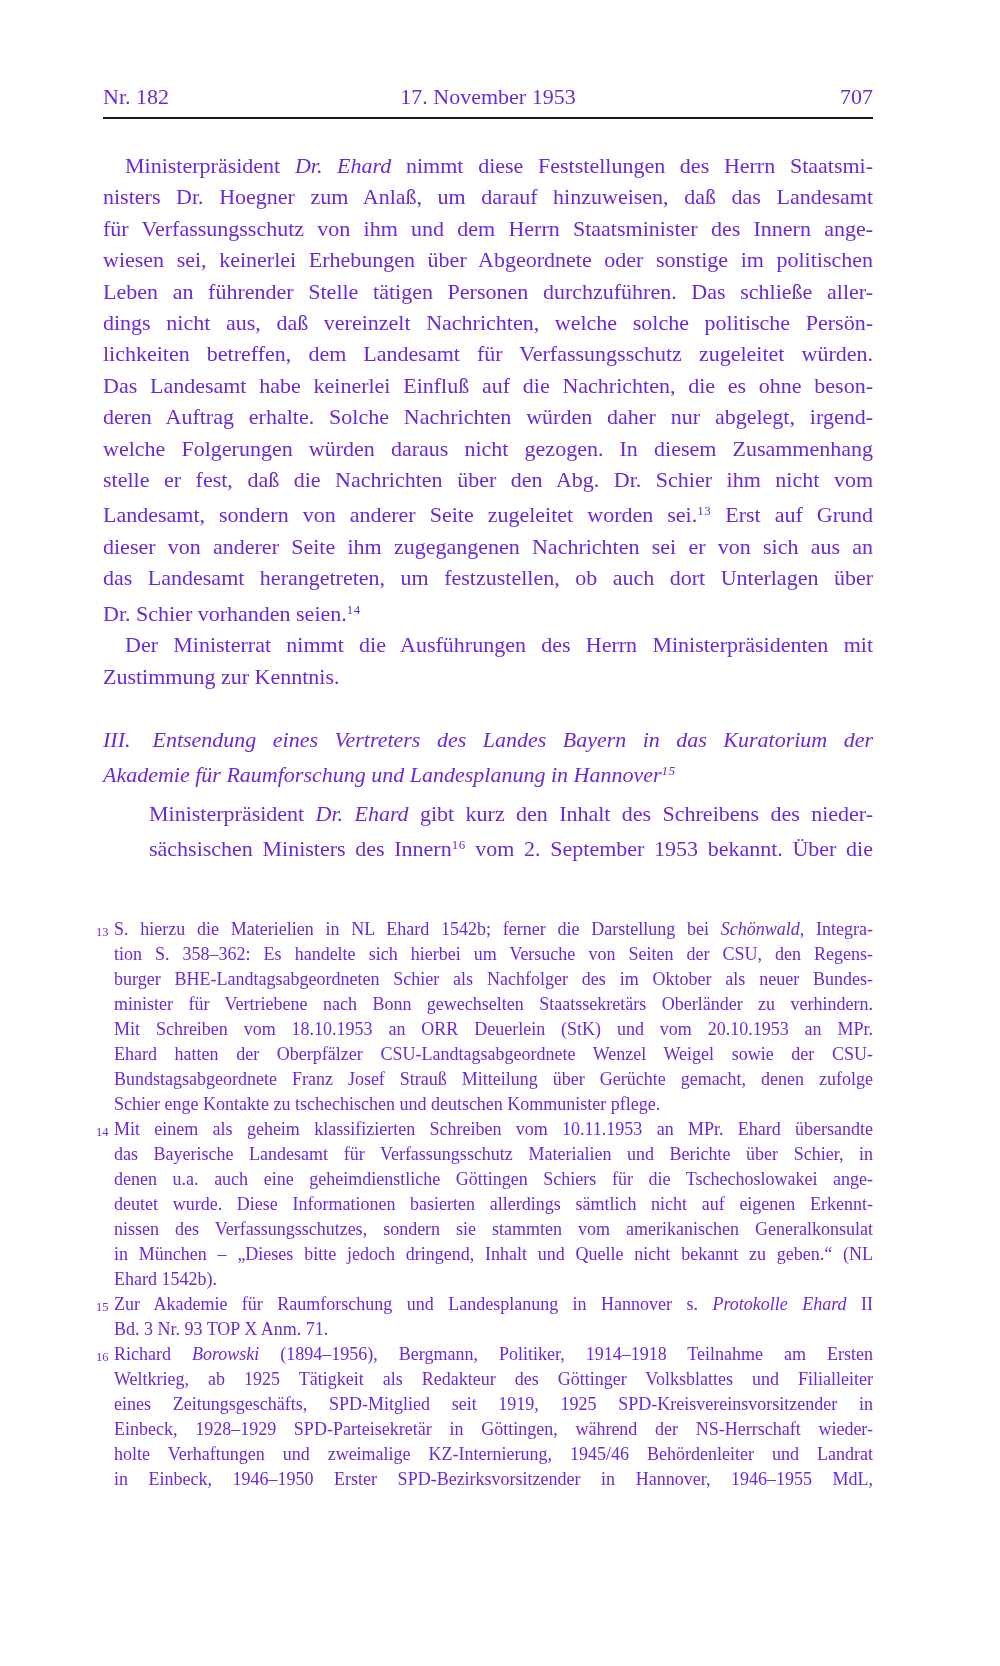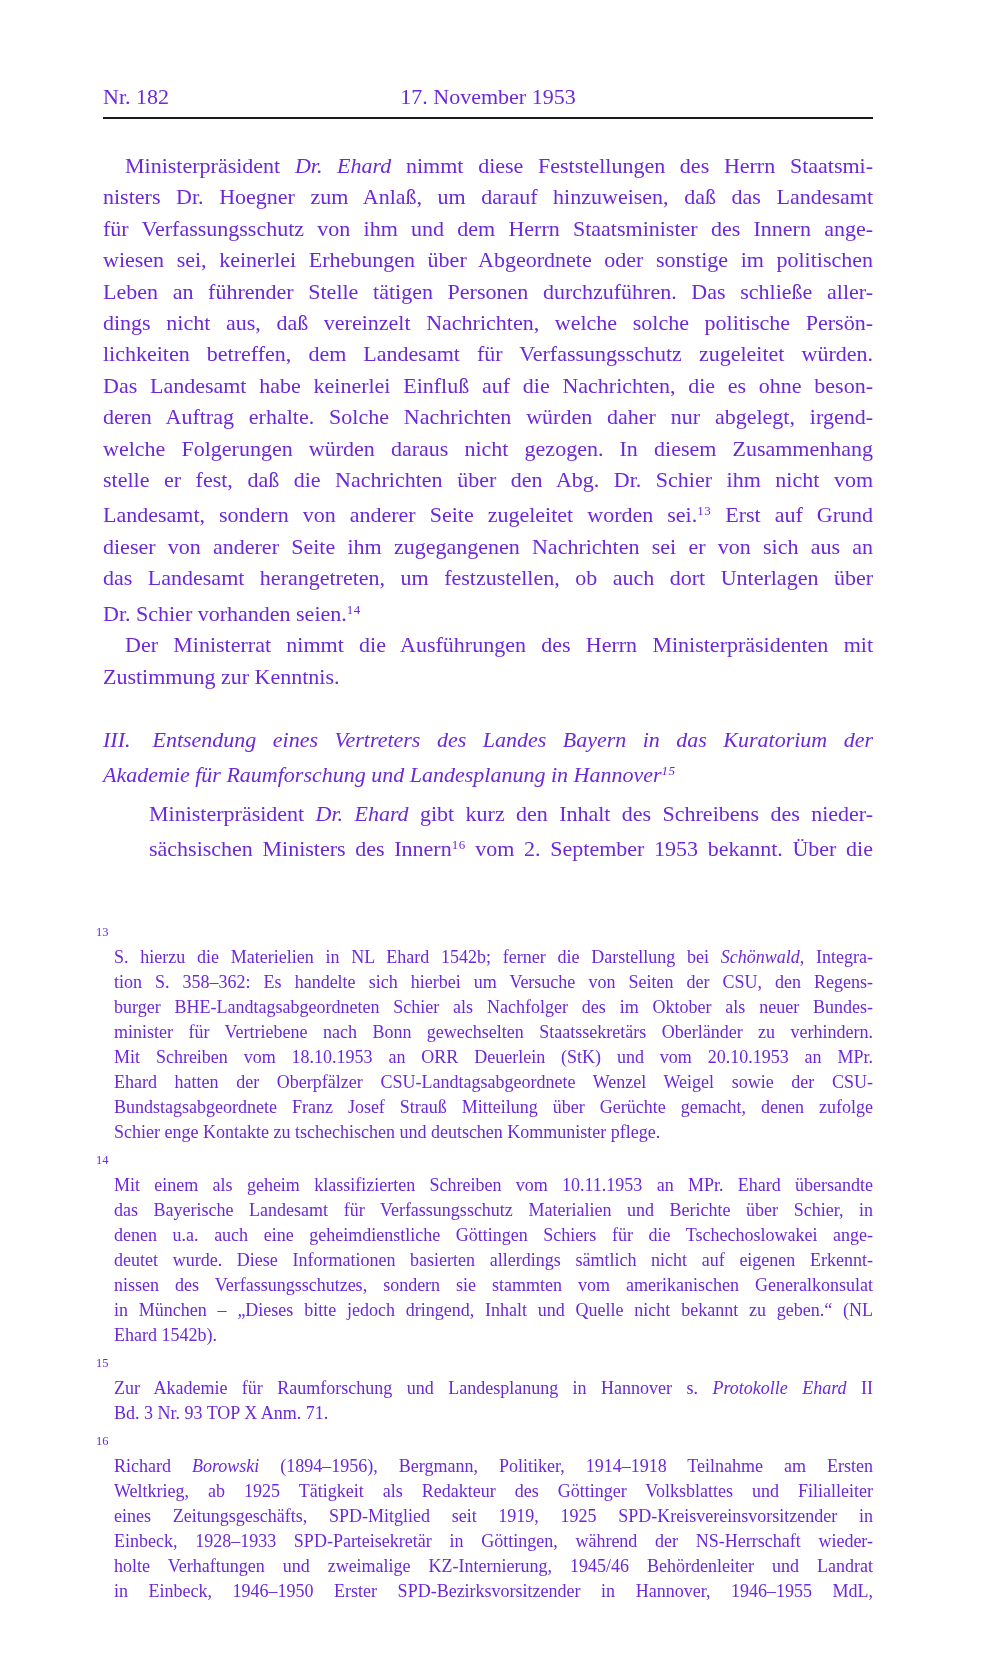--- a/index.html
+++ b/index.html
@@ -59,31 +59,32 @@
     font-size: 18px;
     line-height: 25px;
   }
   .footnote { display: flex; margin-left: -7px; }
   .fn-num {
     flex: none;
     width: 18px;
     font-size: 12.5px;
     padding-top: 3px;
   }
-  .fn-text { flex: 1; min-width: 0; margin-top: 28px; }
+  .fn-text { flex: 1; min-width: 0; }
 </style>
 </head>
 <body>
 
 <div class="page">
   <div class="content">
 
     <div class="pagehead">
       <span class="h-left">Nr. 182</span>
       <span class="h-center">17. November 1953</span>
+      <span class="h-right">707</span>
     </div>
     <div class="rule"></div>
 
     <div class="bodytext">
         <div class="block paragraph-1 indent">
           <div class="line"><span>Ministerpräsident </span><span class="seg-i">Dr. Ehard</span><span> nimmt diese Feststellungen des Herrn Staatsmi-</span></div>
           <div class="line"><span>nisters Dr. Hoegner zum Anlaß, um darauf hinzuweisen, daß das Landesamt</span></div>
           <div class="line"><span>für Verfassungsschutz von ihm und dem Herrn Staatsminister des Innern ange-</span></div>
           <div class="line"><span>wiesen sei, keinerlei Erhebungen über Abgeordnete oder sonstige im politischen</span></div>
           <div class="line"><span>Leben an führender Stelle tätigen Personen durchzuführen. Das schließe aller-</span></div>
@@ -144,21 +145,21 @@
             <div class="line"><span>Zur Akademie für Raumforschung und Landesplanung in Hannover s. </span><span class="seg-i">Protokolle Ehard</span><span> II</span></div>
             <div class="line last"><span>Bd. 3 Nr. 93 TOP X Anm. 71.</span></div>
           </div>
         </div>
         <div class="footnote">
           <span class="fn-num">16</span>
           <div class="fn-text">
             <div class="line"><span>Richard </span><span class="seg-i">Borowski</span><span> (1894–1956), Bergmann, Politiker, 1914–1918 Teilnahme am Ersten</span></div>
             <div class="line"><span>Weltkrieg, ab 1925 Tätigkeit als Redakteur des Göttinger Volksblattes und Filialleiter</span></div>
             <div class="line"><span>eines Zeitungsgeschäfts, SPD-Mitglied seit 1919, 1925 SPD-Kreisvereinsvorsitzender in</span></div>
-            <div class="line"><span>Einbeck, 1928–1933 SPD-Parteisekretär in Göttingen, während der NS-Herrschaft wieder-</span></div>
+            <div class="line"><span>Einbeck, 1928–1929 SPD-Parteisekretär in Göttingen, während der NS-Herrschaft wieder-</span></div>
             <div class="line"><span>holte Verhaftungen und zweimalige KZ-Internierung, 1945/46 Behördenleiter und Landrat</span></div>
             <div class="line"><span>in Einbeck, 1946–1950 Erster SPD-Bezirksvorsitzender in Hannover, 1946–1955 MdL,</span></div>
           </div>
         </div>
       </div>
 
   </div>
 </div>
 
 </body></html>

